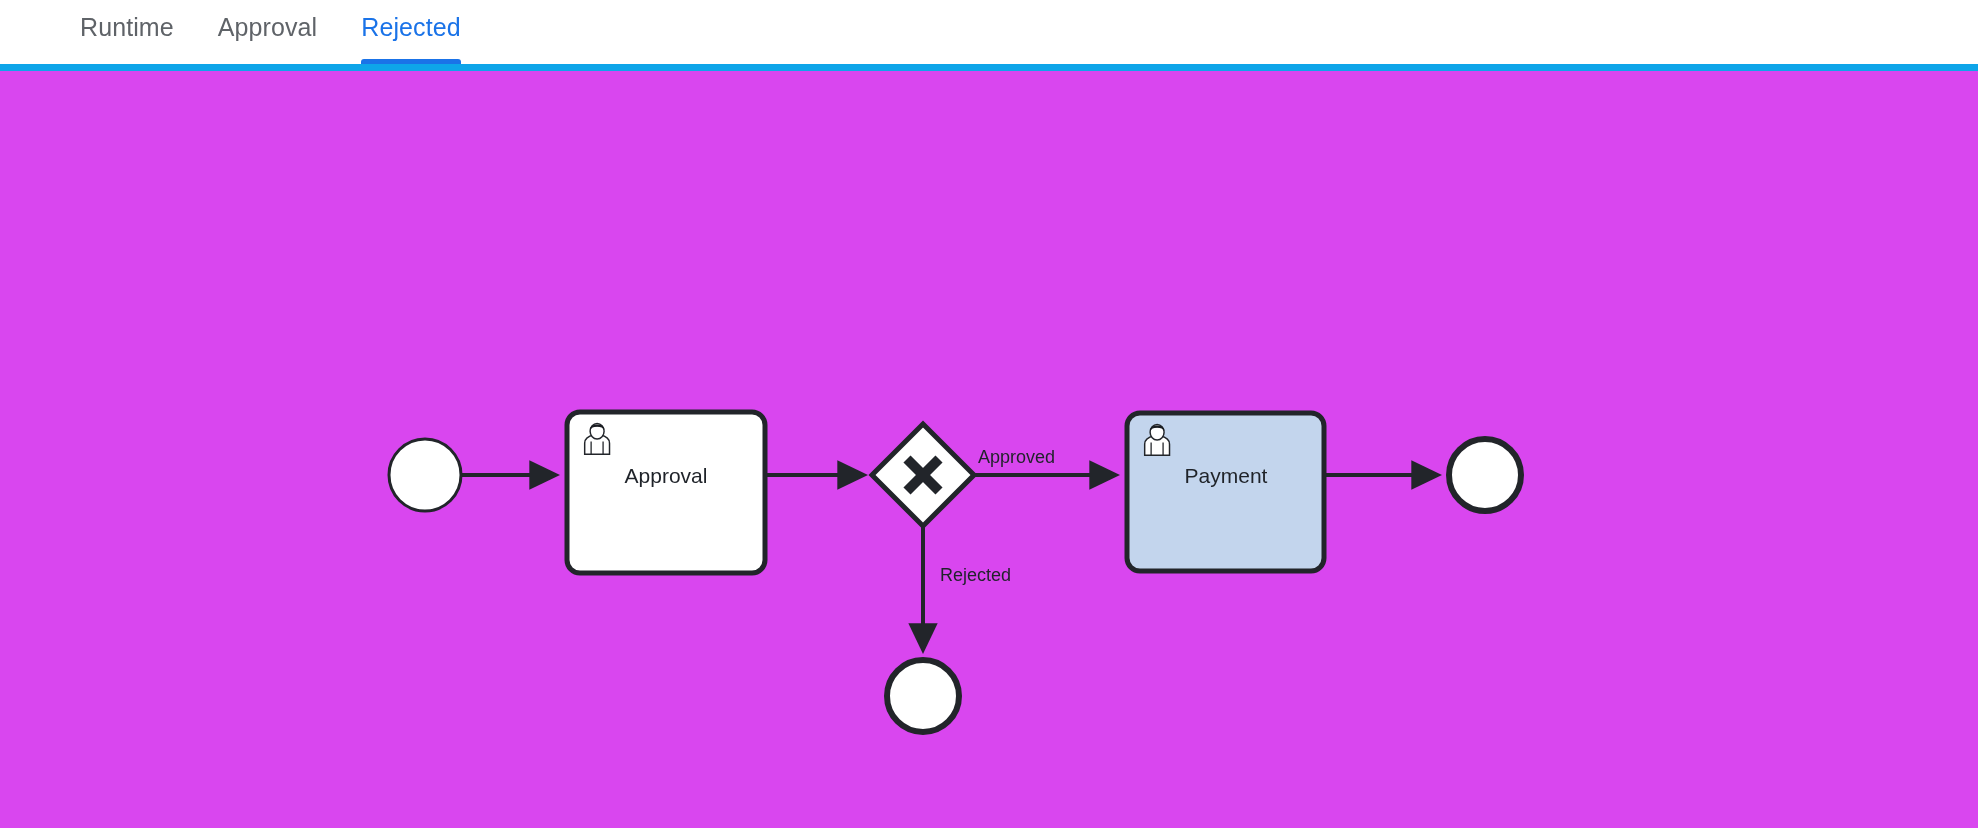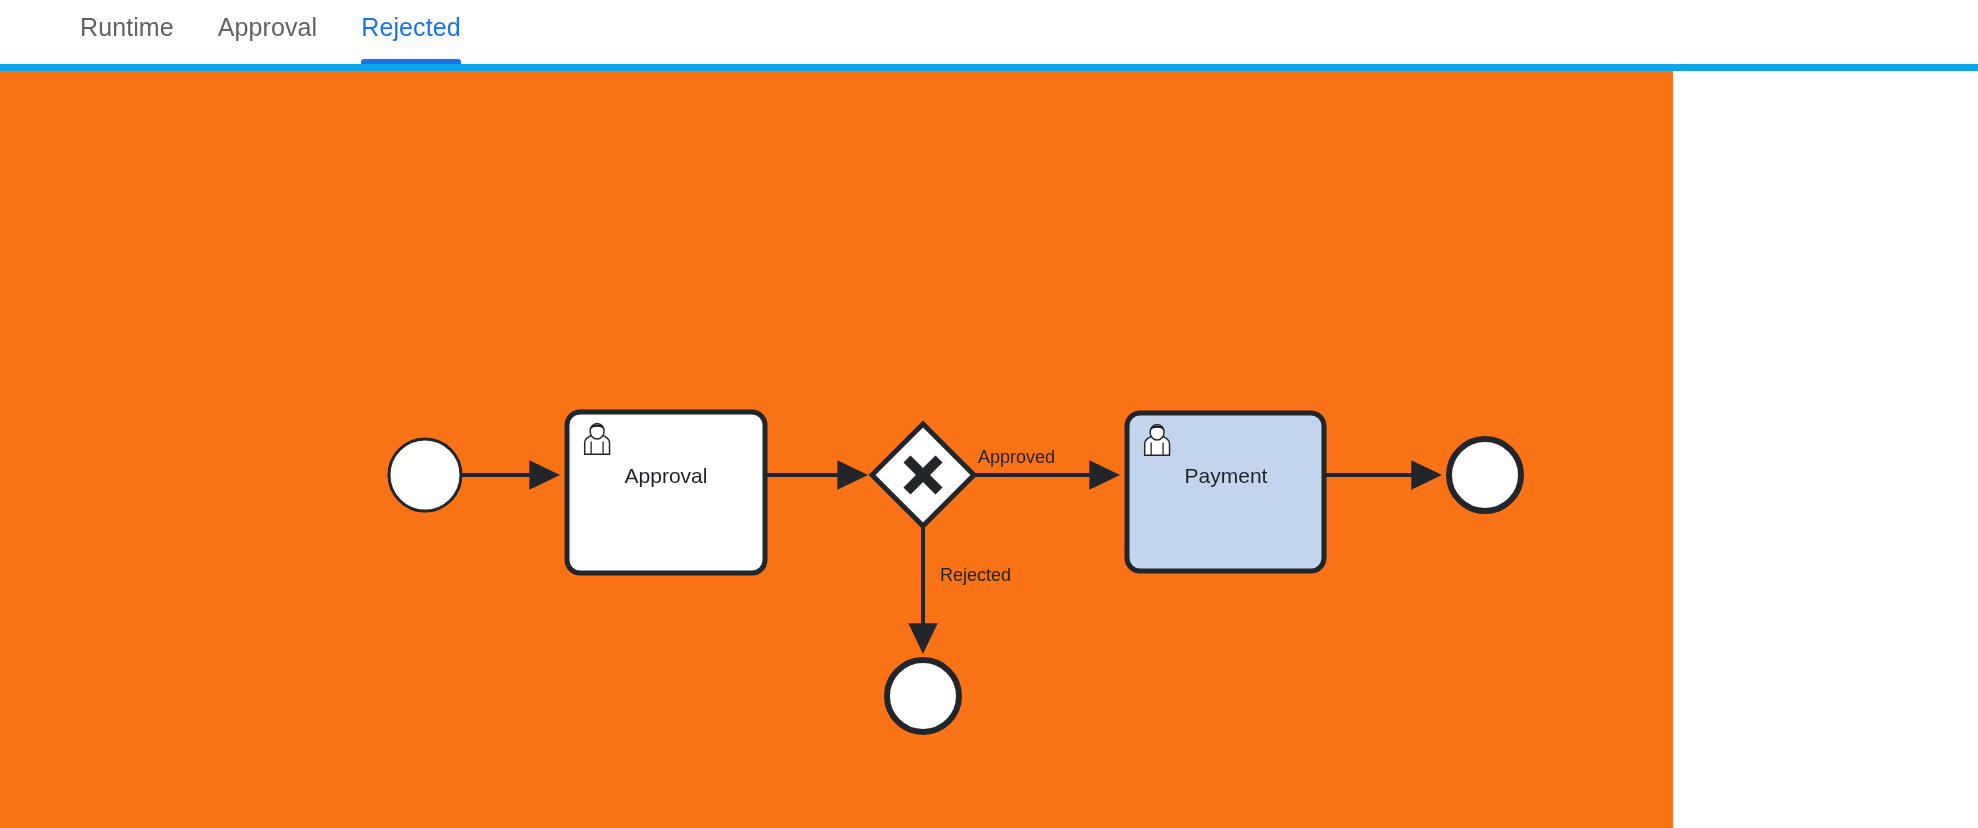--- a/index.html
+++ b/index.html
@@ -65,23 +65,23 @@
     bottom: 0;
     height: 5px;
     background: #1a73e8;
     border-radius: 3px 3px 0 0;
   }
   .tab:first-child.active .tab-underline { left: 0; }
 
   
   .canvas {
     position: relative;
-    width: 1673px;
+    width: 1978px;
     height: 757px;
-    background: #f97316;
+    background: #d946ef;
     overflow: hidden;
   }
   .bpmn-svg {
     position: absolute;
     left: 0;
     top: 0;
     width: 1978px;
     height: 757px;
     display: block;
   }

